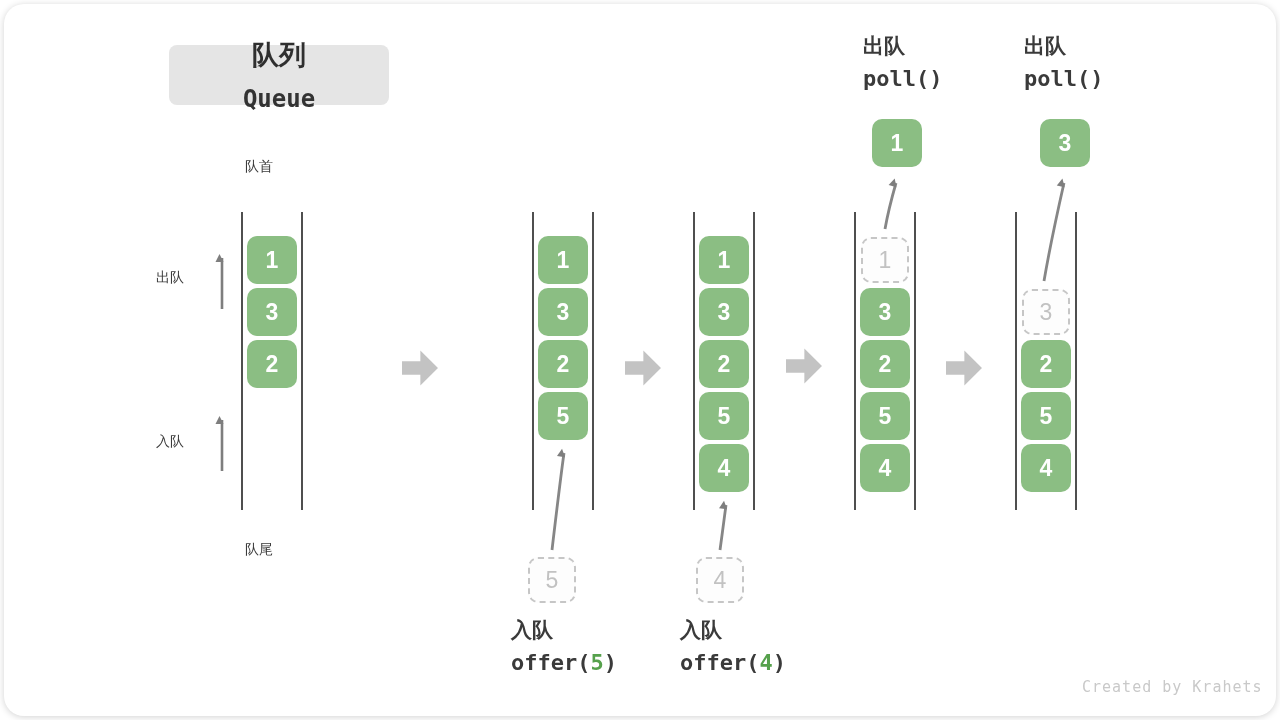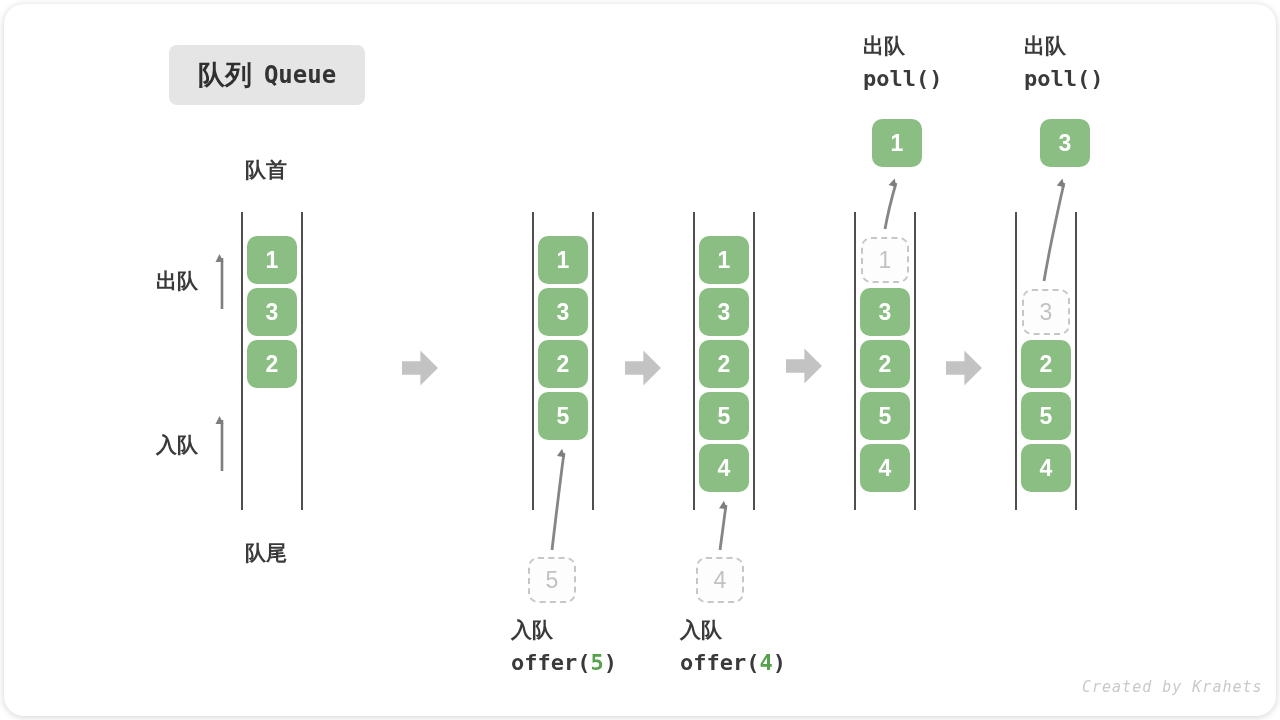--- a/index.html
+++ b/index.html
@@ -18,28 +18,28 @@
     background:#ffffff;
     font-family:"Liberation Sans", sans-serif;
     width:1280px;height:720px;overflow:hidden;
   }
   .stage{
     position:relative;width:1272px;height:712px;margin:4px;
     background:#ffffff;border-radius:20px;
     box-shadow:0 1px 7px rgba(0,0,0,0.18);
   }
   .title-badge{
-    position:absolute;left:165px;top:41px;width:196px;height:60px;
+    position:absolute;left:165px;top:41px;width:220px;height:60px;
     background:var(--badge-bg);border-radius:8px;
-    display:flex;align-items:center;justify-content:center;gap:12px;
+    display:flex;align-items:center;justify-content:center;gap:12px;flex-direction:column;
   }
   .title-zh{font-size:27px;font-weight:700;color:#2f2f2f;}
   .title-en{font-family:"DejaVu Sans Mono", monospace;font-size:24px;font-weight:600;color:#333;}
   .cjk-label{
-    position:absolute;font-size:21px;font-weight:700;color:var(--text-dark);
+    position:absolute;font-size:14px;font-weight:400;color:var(--text-dark);
     white-space:nowrap;line-height:1;
   }
   .channel{
     position:absolute;top:208px;height:298px;width:62px;
     border-left:2px solid var(--line-dark);
     border-right:2px solid var(--line-dark);
   }
   .qbox{
     position:absolute;width:50px;height:48px;border-radius:10px;
     background:var(--box-green);
@@ -60,21 +60,21 @@
   }
   .op .code .arg{color:var(--arg-green);font-weight:700;}
   .block-arrow{
     position:absolute;width:36px;height:38px;background:var(--block-arrow-gray);
     clip-path:polygon(0% 32%,51% 32%,51% 4%,100% 50%,51% 96%,51% 68%,0% 68%);
   }
   .overlay{position:absolute;left:0;top:0;width:1272px;height:712px;pointer-events:none;}
   .watermark{
     position:absolute;left:1078px;top:674px;
     font-family:"DejaVu Sans Mono", monospace;font-size:15px;
-    color:var(--watermark-gray);letter-spacing:1px;white-space:nowrap;font-style:italic;
+    color:var(--watermark-gray);letter-spacing:1px;white-space:nowrap;
   }
 </style>
 </head>
 <body>
 
 <div class="stage">
 
   <div class="title-badge">
     <span class="title-zh">队列</span>
     <span class="title-en">Queue</span>

